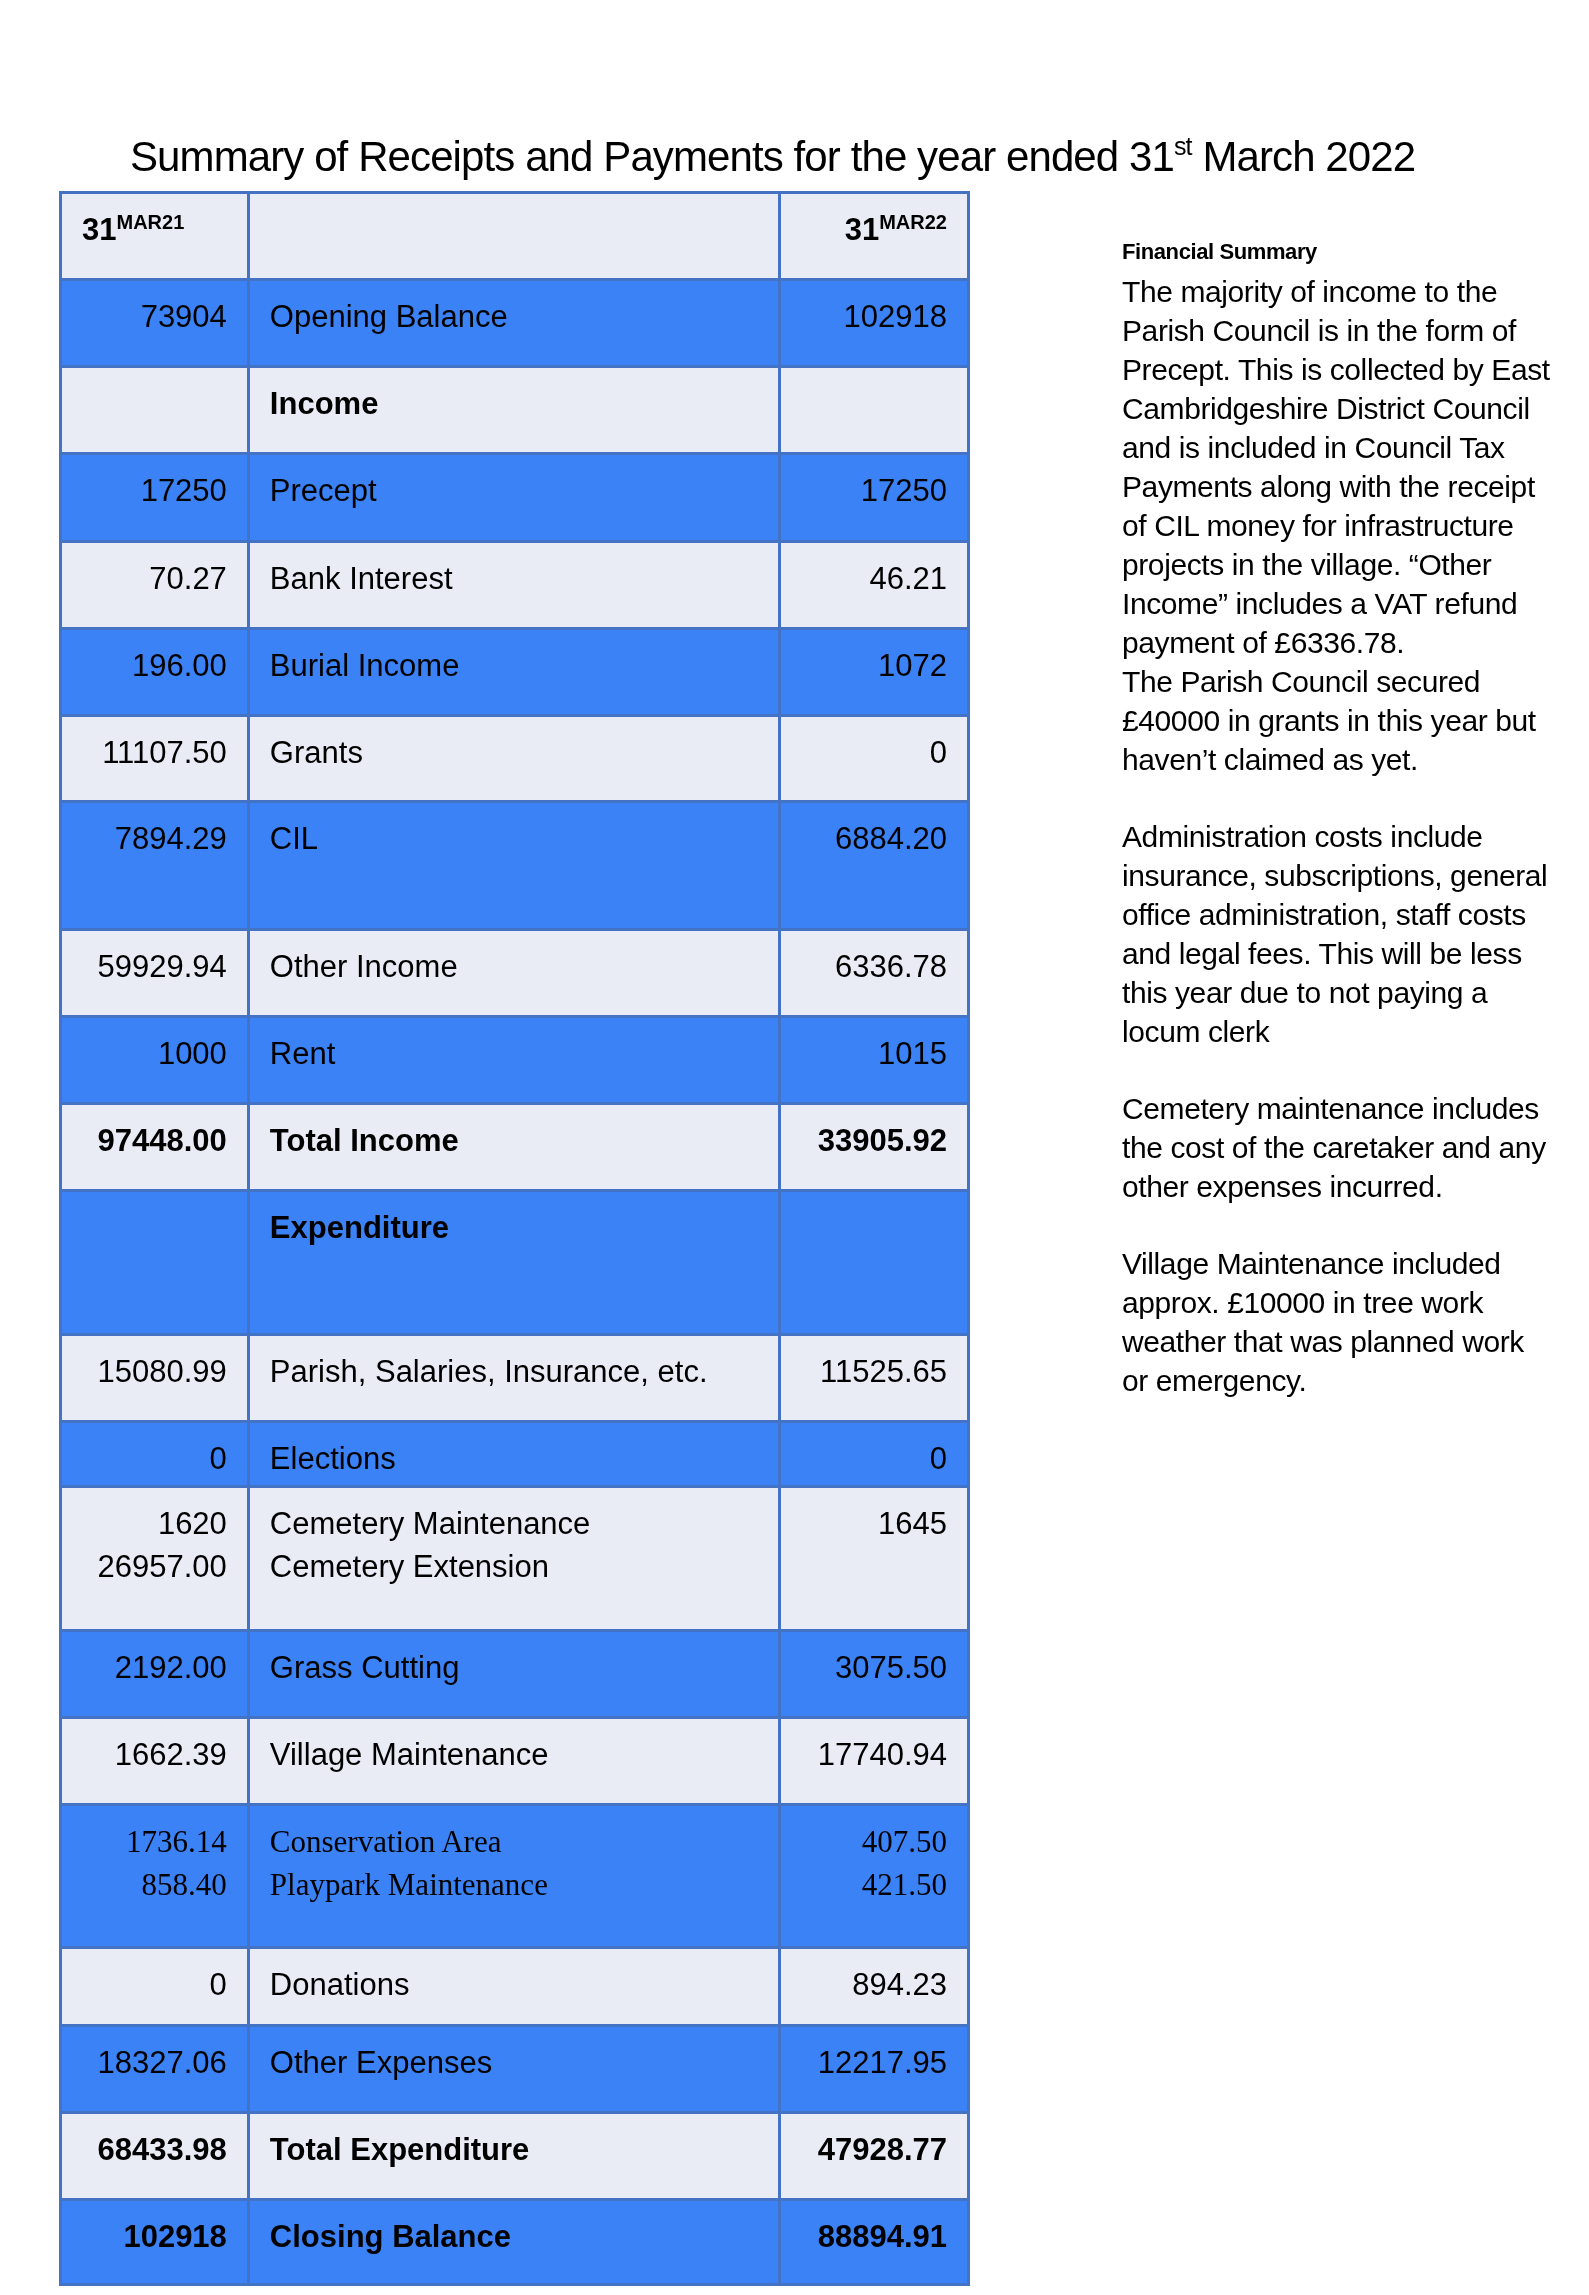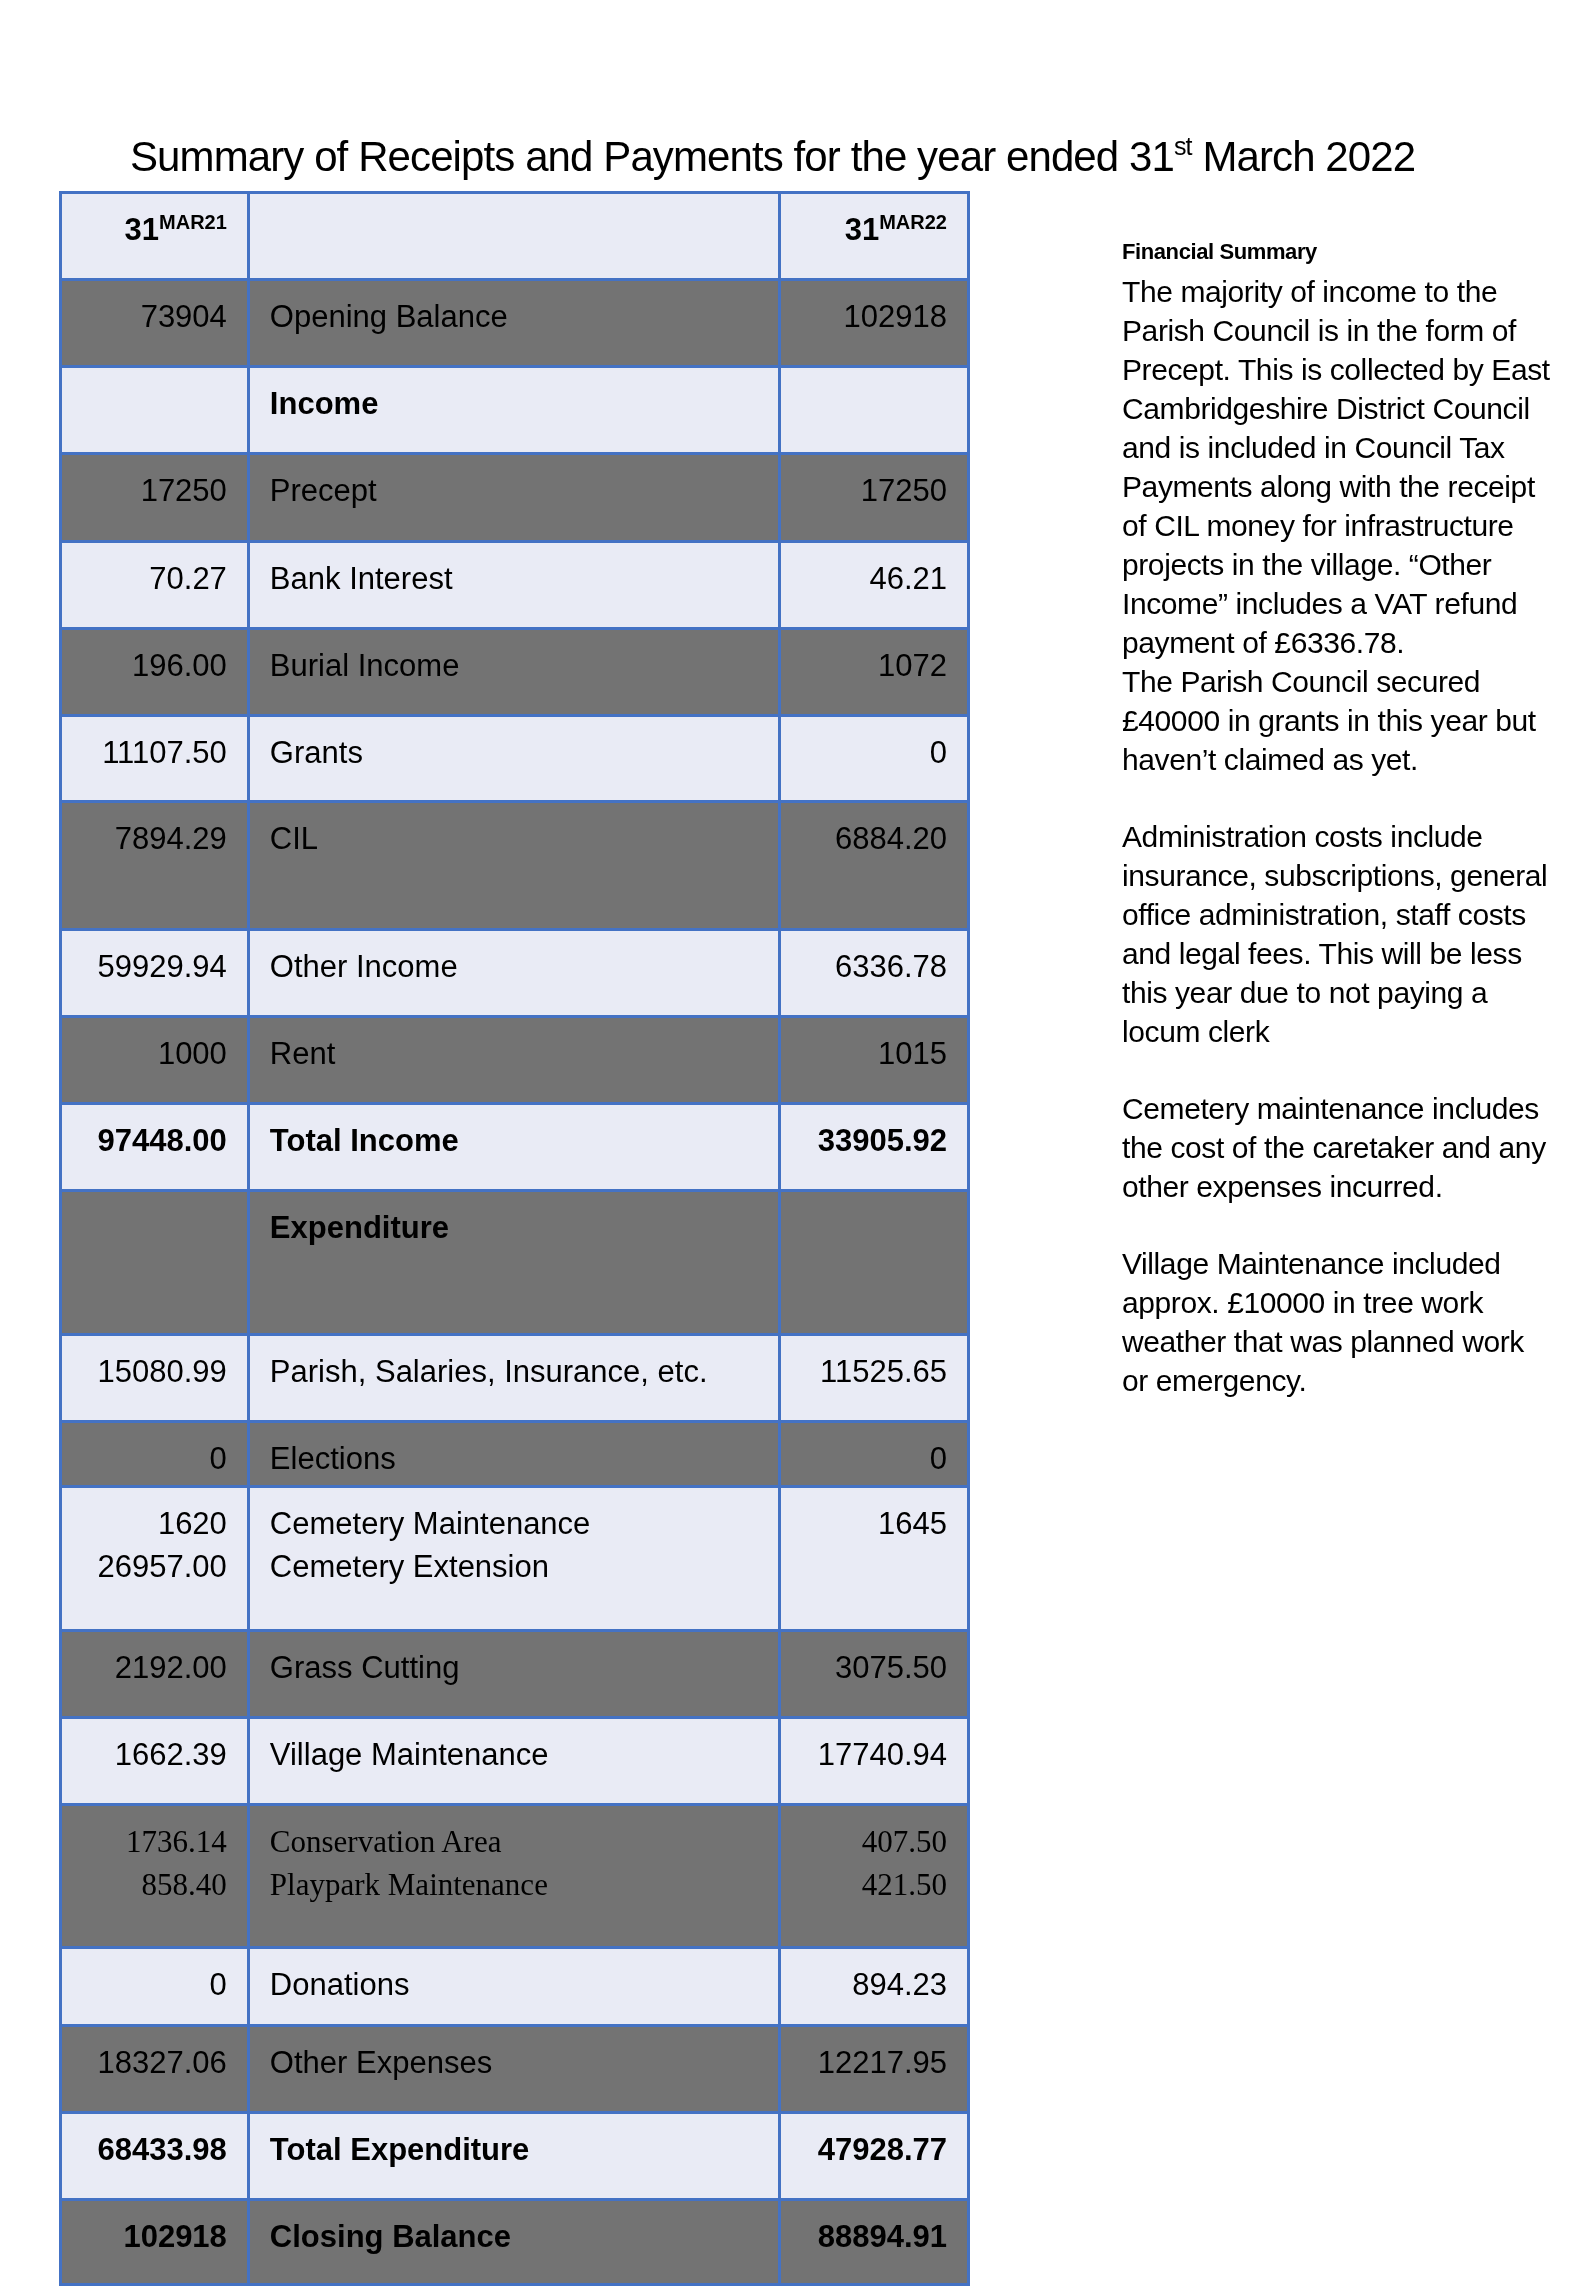--- a/index.html
+++ b/index.html
@@ -26,26 +26,26 @@
     padding: 13.7px 20px 0 20px;
     line-height: 43px;
     box-sizing: border-box;
   }
   table.summary col.c1 { width: 188px; }
   table.summary col.c2 { width: 534px; }
   table.summary col.c3 { width: 189px; }
   td.num { text-align: right; padding-right: 21px; padding-left: 6.2px; }
   td.lbl { text-align: left; }
   tr.light td { background: #e9ebf5; }
-  tr.dark td  { background: #737373; }
+  tr.dark td  { background: #3b82f6; }
   tr.bold td { font-weight: bold; }
   td .bold { font-weight: bold; }
   .hdr { font-weight: bold; font-size: 31px; }
   .hdr sup { font-size: 20px; vertical-align: 11.2px; line-height: 0; }
-  td.hdrcell { padding-top: 8.7px; padding-left: 18.6px; text-align: right; }
+  td.hdrcell { padding-top: 8.7px; padding-left: 18.6px; }
   td.hdrcell.r { text-align: right; }
   .cell-line { display: block; }
 
   .side {
     position: absolute; left: 1122px; top: 231px; width: 435px;
     font-size: 30px; line-height: 39px; letter-spacing: -0.4px;
   }
   .side h2 { font-size: 22px; font-weight: bold; margin: 0; line-height: 41px; }
   .side p { margin: 0; }
   .side .gap { height: 38px; }

